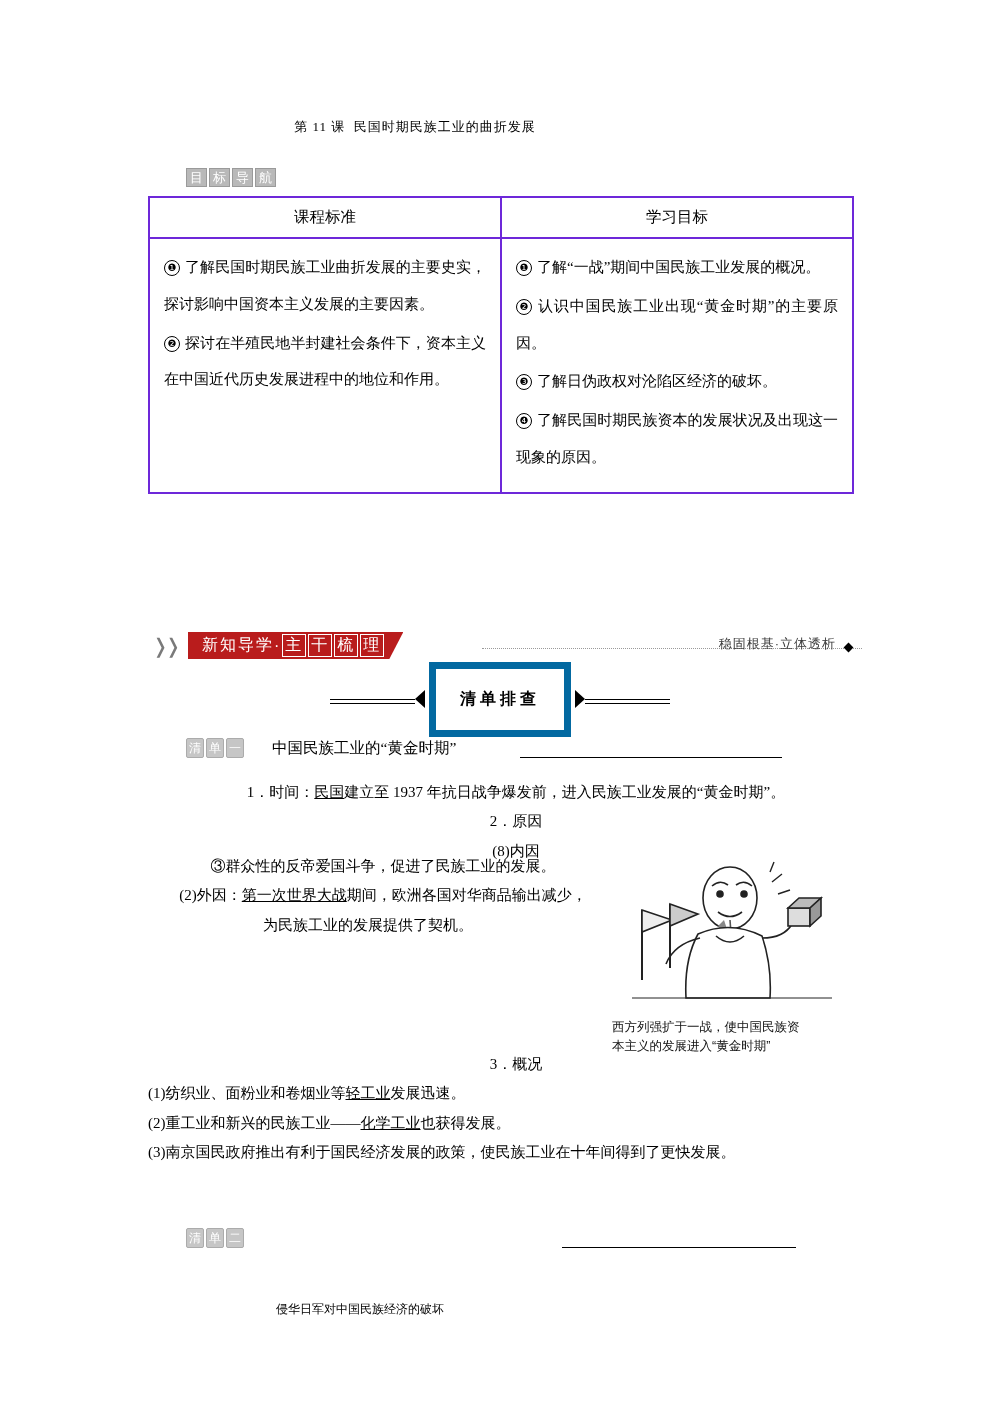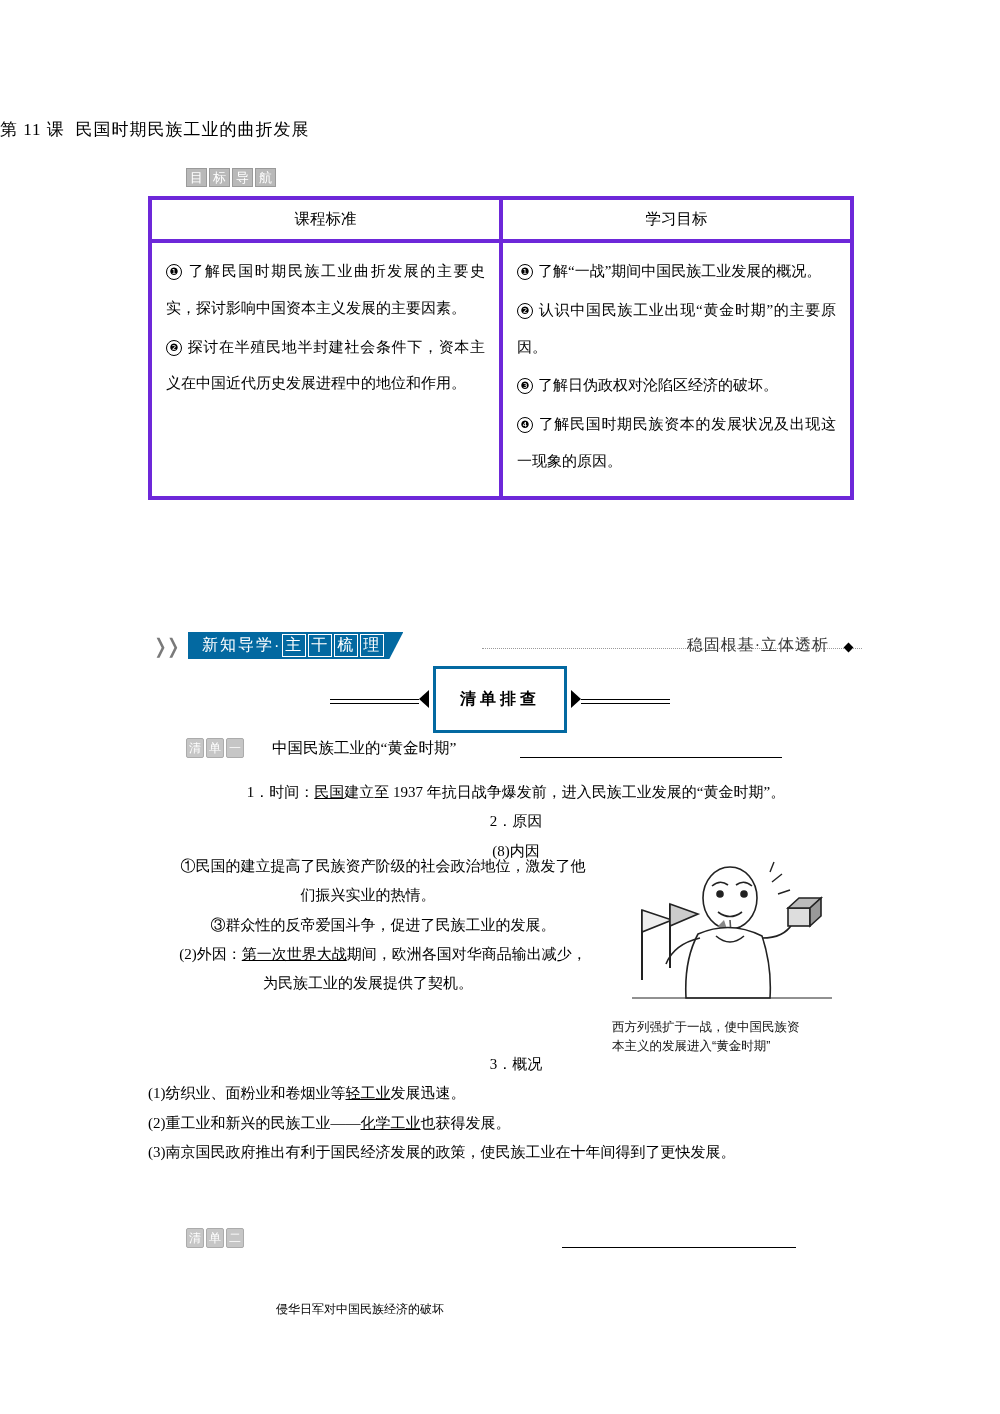--- a/index.html
+++ b/index.html
@@ -9,21 +9,21 @@
     font-family:"Liberation Serif","DejaVu Serif",serif;
     color:#000;
     position:relative;
     overflow:hidden;
   }
   .page{position:relative;width:1000px;height:1414px;}
 
   
   .doc-title{
     position:absolute;left:0;top:118px;width:830px;
-    text-align:left;font-size:17px;letter-spacing:1px;
+    text-align:center;font-size:13px;letter-spacing:1px;
   }
 
   
   .goal-badge{
     position:absolute;left:186px;top:168px;
     display:flex;gap:2px;align-items:center;
   }
   .goal-badge .cell{
     background:#b9b9b9;color:#fff;font-size:13px;
     padding:2px 3px;line-height:1;
@@ -31,21 +31,21 @@
     font-family:"Liberation Sans",sans-serif;
   }
 
   
   .goal-table{
     position:absolute;left:148px;top:196px;width:706px;
     border:1px solid #000;border-collapse:collapse;
     table-layout:fixed;
   }
   .goal-table td{
-    border:4px solid #6d28d9;vertical-align:top;
+    border:2px solid #6d28d9;vertical-align:top;
     padding:10px 14px 14px 14px;
   }
   .goal-table td.head{
     text-align:center;font-size:15.5px;padding:9px 0;vertical-align:middle;
   }
   .goal-table .col{width:50%;}
   .para{
     font-size:15px;line-height:2.45;text-indent:0;margin:0 0 2px 0;
     text-align:justify;
   }
@@ -59,54 +59,54 @@
   
   .banner{
     position:absolute;left:152px;top:632px;width:700px;height:30px;
   }
   .banner .chev{
     position:absolute;left:0;top:2px;font-size:20px;color:#7a7a7a;letter-spacing:-4px;
     font-family:"Liberation Sans",sans-serif;
   }
   .banner .bar{
     position:absolute;left:36px;top:0px;height:27px;
-    background:#0369a1;color:#fff;display:flex;align-items:center;
+    background:#b91c1c;color:#fff;display:flex;align-items:center;
     padding:0 18px 0 14px;font-size:16px;letter-spacing:2px;
     clip-path:polygon(0 0,100% 0,calc(100% - 14px) 100%,0 100%);
     font-family:"Liberation Sans",sans-serif;
   }
   .banner .bar .boxed{
     display:inline-block;border:1px solid #fff;padding:0 2px;margin:0 1px;
   }
   .banner .dots{
     position:absolute;left:330px;top:16px;width:380px;
     border-bottom:1px dotted #9a9a9a;
   }
   .banner .right-text{
-    position:absolute;right:23px;top:3px;font-size:16px;color:#3a3a3a;
+    position:absolute;right:16px;top:3px;font-size:13px;color:#3a3a3a;
     letter-spacing:1px;font-family:"Liberation Sans",sans-serif;
   }
   .banner .diamond{
     position:absolute;right:0px;top:12px;width:7px;height:7px;background:#000;
     transform:rotate(45deg);
   }
 
   
   .subbanner{
     position:absolute;left:330px;top:682px;width:340px;height:34px;
     display:flex;align-items:center;justify-content:center;
   }
   .subbanner .lines-l,.subbanner .lines-r{
     flex:1;height:1px;background:#000;position:relative;
   }
   .subbanner .lines-l:before,.subbanner .lines-r:before{
     content:"";position:absolute;left:0;right:0;top:4px;height:1px;background:#000;
   }
   .subbanner .mid{
-    border:3px solid #0369a1;padding:20px 24px;font-size:16px;letter-spacing:4px;
+    border:7px solid #0369a1;padding:20px 24px;font-size:16px;letter-spacing:4px;
     margin:0 4px;font-family:"Liberation Sans",sans-serif;font-weight:bold;
     position:relative;background:#fff;
   }
   .subbanner .tri-l,.subbanner .tri-r{
     width:0;height:0;border-top:9px solid transparent;border-bottom:9px solid transparent;
   }
   .subbanner .tri-l{border-right:10px solid #000;}
   .subbanner .tri-r{border-left:10px solid #000;}
 
   
@@ -231,21 +231,20 @@
   <div class="qd1-text">中国民族工业的“黄金时期”</div>
   <div class="qd1-rule"></div>
 
   <div class="body" id="b1">
     <span class="ind1"><span>1．时间：</span><span class="u">民国</span><span>建立至 1937 年抗日战争爆发前，进入民族工业发展的“黄金时期”。</span></span>
     <span class="ind1">2．原因</span>
     <span class="ind1">(8)内因</span>
   </div>
 
   <div class="body" id="b2">
-    <span class="ind1">①民国的建立提高了民族资产阶级的社会政治地位，激发了他们振兴实业的热情。</span>
     <span class="ind1">③群众性的反帝爱国斗争，促进了民族工业的发展。</span>
     <span class="ind1"><span>(2)外因：</span><span class="u">第一次世界大战</span><span>期间，欧洲各国对华商品输出减少，为民族工业的发展提供了契机。</span></span>
   </div>
 
   <div class="illus">
     <svg width="240" height="160" viewBox="0 0 240 160">
       <g fill="none" stroke="#222" stroke-width="1.6">
 
         <ellipse cx="118" cy="40" rx="27" ry="31" fill="#fff"></ellipse>
         <path d="M100 28 q8 -7 16 -1"></path>

